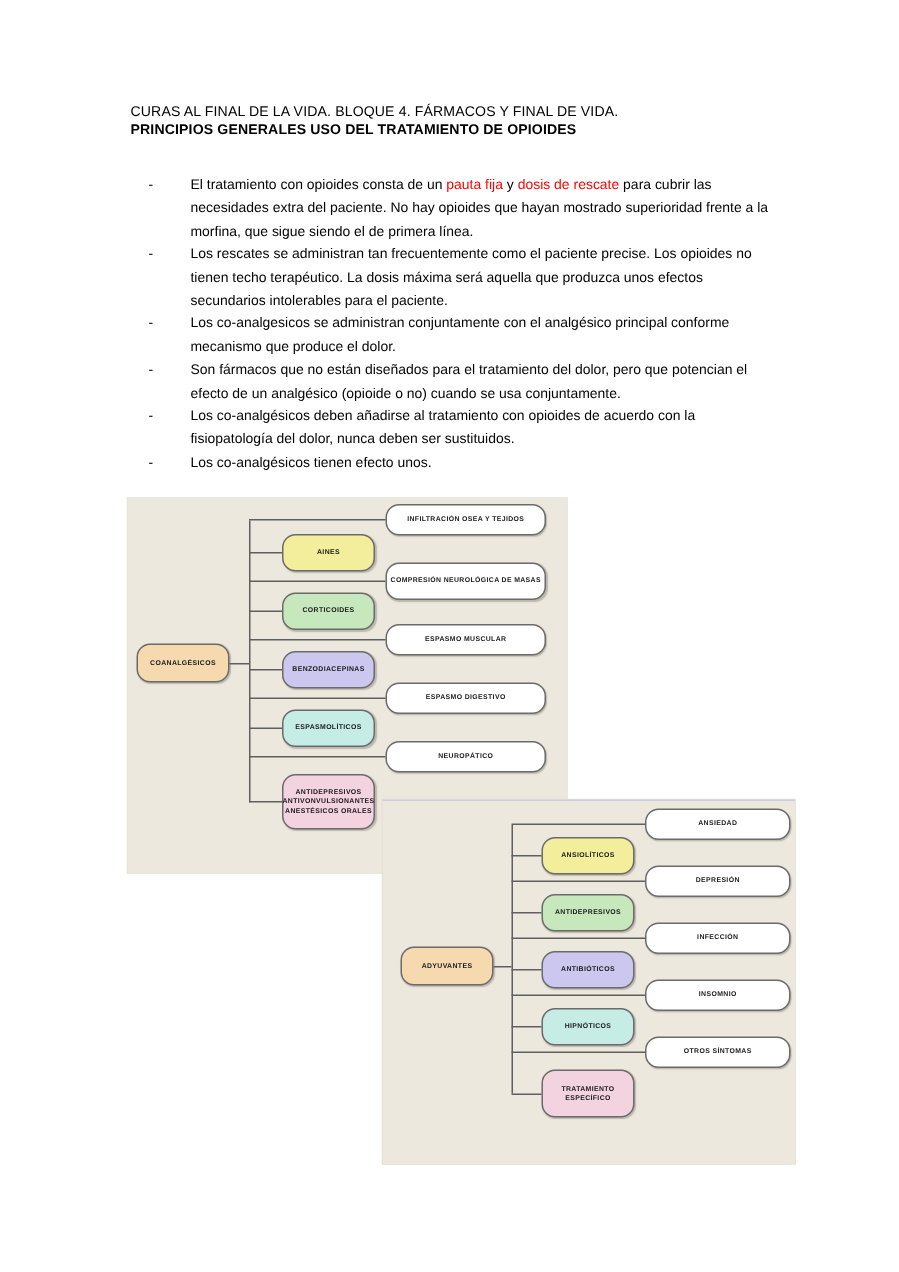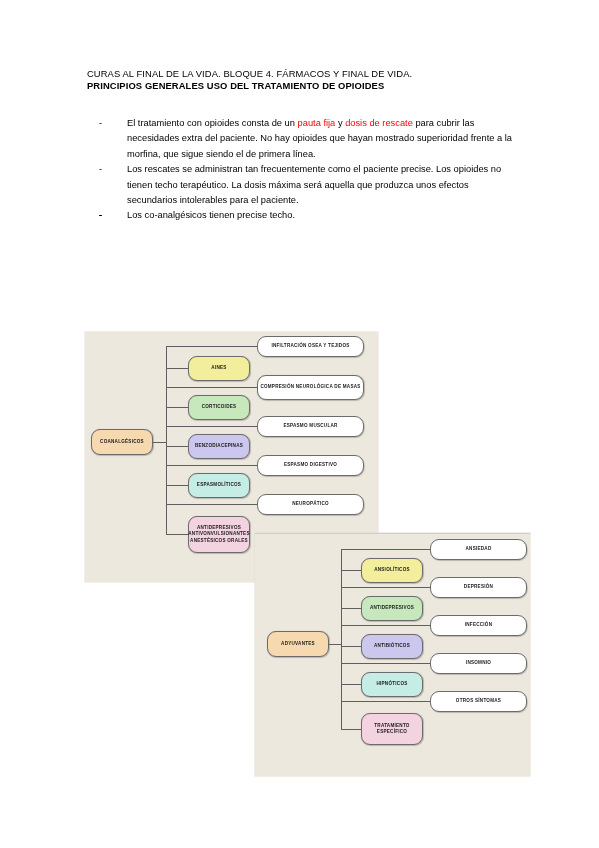--- a/index.html
+++ b/index.html
@@ -128,24 +128,24 @@
 
 <div class="page">
 
   <div class="doc-title">CURAS AL FINAL DE LA VIDA. BLOQUE 4. FÁRMACOS Y FINAL DE VIDA.</div>
 
   <div class="doc-subtitle">PRINCIPIOS GENERALES USO DEL TRATAMIENTO DE OPIOIDES</div>
 
   <div class="bullets">
       <div class="bullet"><span class="dash">-</span><span><span>El tratamiento con opioides consta de un </span><span style="color: rgb(255, 0, 0);">pauta fija</span><span> y </span><span style="color: rgb(255, 0, 0);">dosis de rescate</span><span> para cubrir las necesidades extra del paciente. No hay opioides que hayan mostrado superioridad frente a la morfina, que sigue siendo el de primera línea.</span></span></div>
       <div class="bullet"><span class="dash">-</span><span><span>Los rescates se administran tan frecuentemente como el paciente precise. Los opioides no tienen techo terapéutico. La dosis máxima será aquella que produzca unos efectos secundarios intolerables para el paciente.</span></span></div>
-      <div class="bullet"><span class="dash">-</span></div>
-      <div class="bullet"><span class="dash">-</span></div>
-      <div class="bullet"><span class="dash">-</span></div>
-      <div class="bullet"><span class="dash">-</span><span><span>Los co-analgésicos tienen precise techo.</span></span></div>
+      <div class="bullet"><span class="dash">-</span><span><span>Los co-analgesicos se administran conjuntamente con el analgésico principal conforme mecanismo que produce el dolor.</span></span></div>
+      <div class="bullet"><span class="dash">-</span><span><span>Son fármacos que no están diseñados para el tratamiento del dolor, pero que potencian el efecto de un analgésico (opioide o no) cuando se usa conjuntamente.</span></span></div>
+      <div class="bullet"><span class="dash">-</span><span><span>Los co-analgésicos deben añadirse al tratamiento con opioides de acuerdo con la fisiopatología del dolor, nunca deben ser sustituidos.</span></span></div>
+      <div class="bullet"><span class="dash">-</span><span><span>Los co-analgésicos tienen efecto unos.</span></span></div>
     </div>
 
   <div class="diagram" id="diagram-coanalgesicos">
       <div class="node root" style="left: 6px; top: 97px; width: 62px; height: 26px;">COANALGÉSICOS</div>
       <div class="ln h" style="left: 68px; top: 109.5px; width: 13px; height: 1px;"></div>
       <div class="node yellow" style="left: 103px; top: 24px; width: 62px; height: 25px;">AINES</div>
       <div class="ln h" style="left: 81px; top: 36px; width: 22px; height: 1px;"></div>
       <div class="node green" style="left: 103px; top: 63px; width: 62px; height: 25px;">CORTICOIDES</div>
       <div class="ln h" style="left: 81px; top: 75px; width: 22px; height: 1px;"></div>
       <div class="node purple" style="left: 103px; top: 102px; width: 62px; height: 25px;">BENZODIACEPINAS</div>

